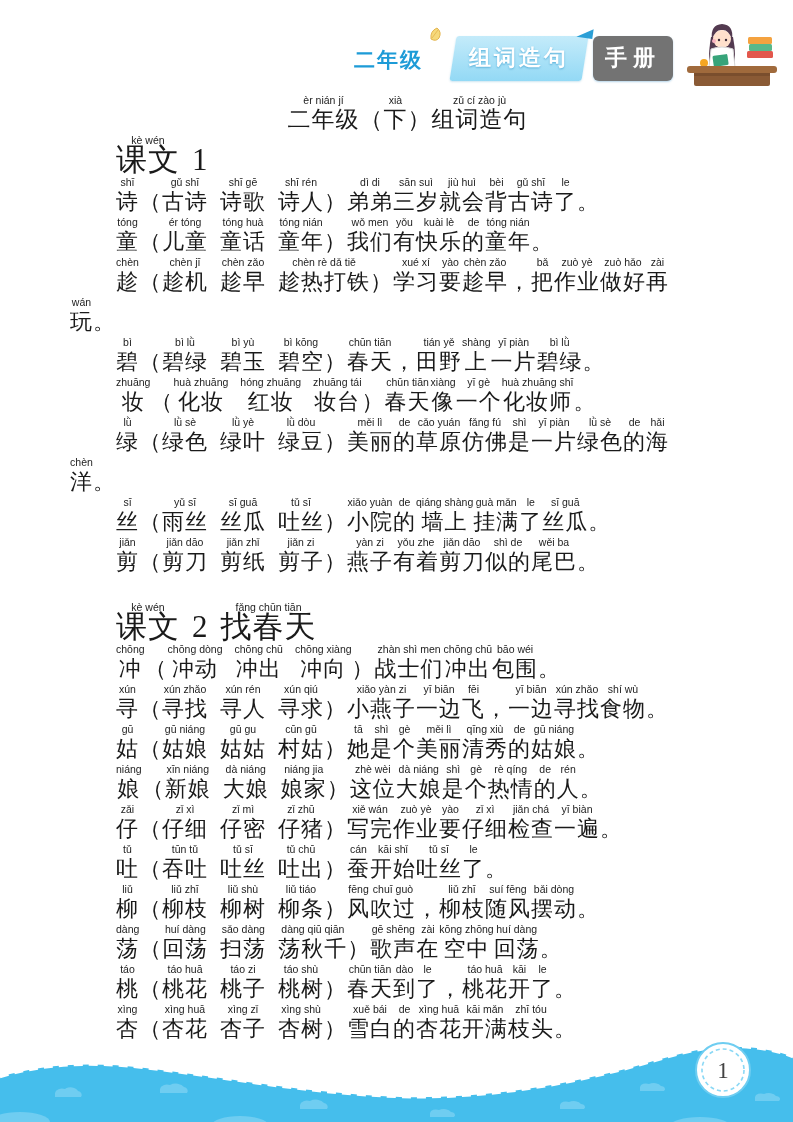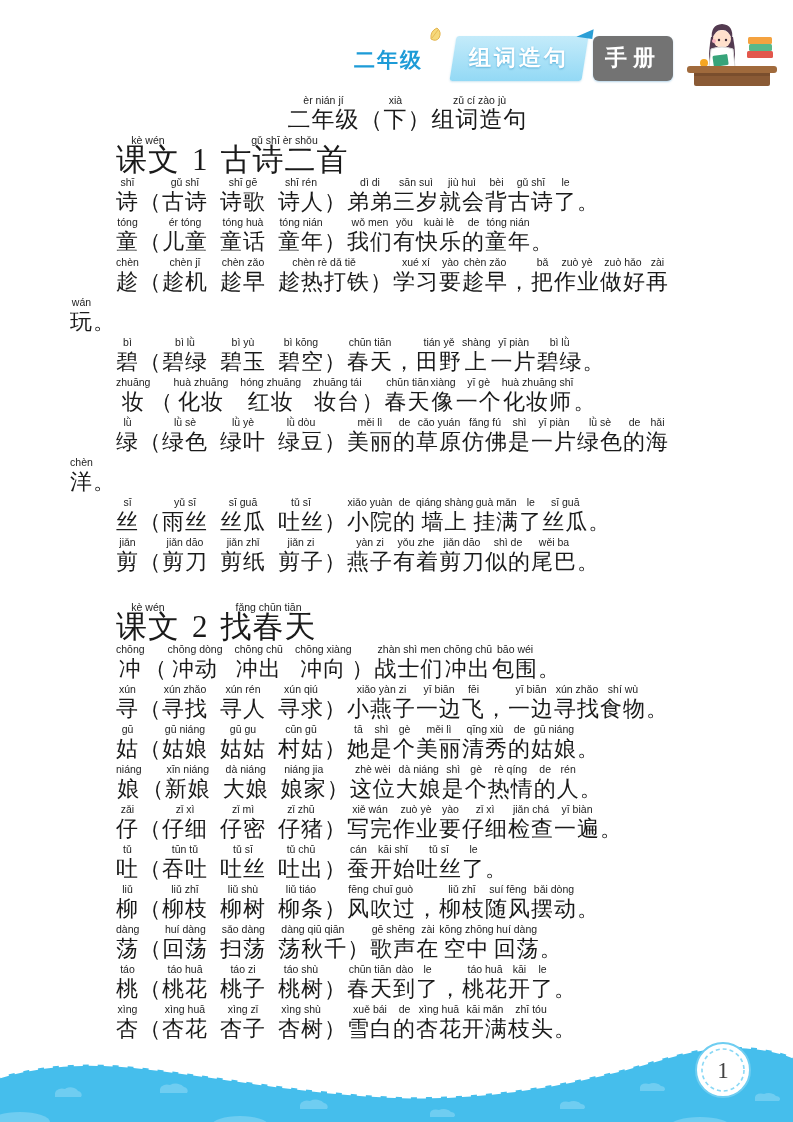--- a/index.html
+++ b/index.html
@@ -128,21 +128,21 @@
       <rect x="13" y="56" width="76" height="3" fill="#7a4e2d"></rect>
     </svg>
   </span>
 </div>
 
 <div class="content">
   <div id="title-root">
       <div class="line title-line"><span class="tok"><span class="py">èr nián jí</span><span class="zh">二年级</span></span><span class="tok"><span class="py">&nbsp;</span><span class="zh">（</span></span><span class="tok"><span class="py">xià</span><span class="zh">下</span></span><span class="tok"><span class="py">&nbsp;</span><span class="zh">）</span></span><span class="tok"><span class="py">zǔ cí zào jù</span><span class="zh">组词造句</span></span></div>
     </div>
   <div id="doc-root">
-      <div class="line heading indent"><span class="tok"><span class="py">kè wén</span><span class="zh">课文</span></span><span class="gap"></span><span class="tok"><span class="py">&nbsp;</span><span class="zh">1</span></span><span class="gap"></span><span class="tok"><span class="py">gǔ shī èr shǒu</span><span class="zh">古诗二首</span></span></div>
+      <div class="line heading indent"><span class="tok"><span class="py">kè wén</span><span class="zh">课文</span></span><span class="gap"></span><span class="tok"><span class="py">&nbsp;</span><span class="zh">1</span></span><span class="gap"></span></div>
       <div class="line indent"><span class="tok"><span class="py">shī</span><span class="zh">诗</span></span><span class="tok"><span class="py">&nbsp;</span><span class="zh">（</span></span><span class="tok"><span class="py">gǔ shī</span><span class="zh">古诗</span></span><span class="gap"></span><span class="tok"><span class="py">shī gē</span><span class="zh">诗歌</span></span><span class="gap"></span><span class="tok"><span class="py">shī rén</span><span class="zh">诗人</span></span><span class="tok"><span class="py">&nbsp;</span><span class="zh">）</span></span><span class="tok"><span class="py">dì di</span><span class="zh">弟弟</span></span><span class="tok"><span class="py">sān suì</span><span class="zh">三岁</span></span><span class="tok"><span class="py">jiù huì</span><span class="zh">就会</span></span><span class="tok"><span class="py">bèi</span><span class="zh">背</span></span><span class="tok"><span class="py">gǔ shī</span><span class="zh">古诗</span></span><span class="tok"><span class="py">le</span><span class="zh">了</span></span><span class="tok"><span class="py">&nbsp;</span><span class="zh">。</span></span></div>
       <div class="line indent"><span class="tok"><span class="py">tóng</span><span class="zh">童</span></span><span class="tok"><span class="py">&nbsp;</span><span class="zh">（</span></span><span class="tok"><span class="py">ér tóng</span><span class="zh">儿童</span></span><span class="gap"></span><span class="tok"><span class="py">tóng huà</span><span class="zh">童话</span></span><span class="gap"></span><span class="tok"><span class="py">tóng nián</span><span class="zh">童年</span></span><span class="tok"><span class="py">&nbsp;</span><span class="zh">）</span></span><span class="tok"><span class="py">wǒ men</span><span class="zh">我们</span></span><span class="tok"><span class="py">yǒu</span><span class="zh">有</span></span><span class="tok"><span class="py">kuài lè</span><span class="zh">快乐</span></span><span class="tok"><span class="py">de</span><span class="zh">的</span></span><span class="tok"><span class="py">tóng nián</span><span class="zh">童年</span></span><span class="tok"><span class="py">&nbsp;</span><span class="zh">。</span></span></div>
       <div class="line indent"><span class="tok"><span class="py">chèn</span><span class="zh">趁</span></span><span class="tok"><span class="py">&nbsp;</span><span class="zh">（</span></span><span class="tok"><span class="py">chèn jī</span><span class="zh">趁机</span></span><span class="gap"></span><span class="tok"><span class="py">chèn zǎo</span><span class="zh">趁早</span></span><span class="gap"></span><span class="tok"><span class="py">chèn rè dǎ tiě</span><span class="zh">趁热打铁</span></span><span class="tok"><span class="py">&nbsp;</span><span class="zh">）</span></span><span class="tok"><span class="py">xué xí</span><span class="zh">学习</span></span><span class="tok"><span class="py">yào</span><span class="zh">要</span></span><span class="tok"><span class="py">chèn zǎo</span><span class="zh">趁早</span></span><span class="tok"><span class="py">&nbsp;</span><span class="zh">，</span></span><span class="tok"><span class="py">bǎ</span><span class="zh">把</span></span><span class="tok"><span class="py">zuò yè</span><span class="zh">作业</span></span><span class="tok"><span class="py">zuò hǎo</span><span class="zh">做好</span></span><span class="tok"><span class="py">zài</span><span class="zh">再</span></span></div>
       <div class="line"><span class="tok"><span class="py">wán</span><span class="zh">玩</span></span><span class="tok"><span class="py">&nbsp;</span><span class="zh">。</span></span></div>
       <div class="line indent"><span class="tok"><span class="py">bì</span><span class="zh">碧</span></span><span class="tok"><span class="py">&nbsp;</span><span class="zh">（</span></span><span class="tok"><span class="py">bì lǜ</span><span class="zh">碧绿</span></span><span class="gap"></span><span class="tok"><span class="py">bì yù</span><span class="zh">碧玉</span></span><span class="gap"></span><span class="tok"><span class="py">bì kōng</span><span class="zh">碧空</span></span><span class="tok"><span class="py">&nbsp;</span><span class="zh">）</span></span><span class="tok"><span class="py">chūn tiān</span><span class="zh">春天</span></span><span class="tok"><span class="py">&nbsp;</span><span class="zh">，</span></span><span class="tok"><span class="py">tián yě</span><span class="zh">田野</span></span><span class="tok"><span class="py">shàng</span><span class="zh">上</span></span><span class="tok"><span class="py">yī piàn</span><span class="zh">一片</span></span><span class="tok"><span class="py">bì lǜ</span><span class="zh">碧绿</span></span><span class="tok"><span class="py">&nbsp;</span><span class="zh">。</span></span></div>
       <div class="line indent"><span class="tok"><span class="py">zhuāng</span><span class="zh">妆</span></span><span class="tok"><span class="py">&nbsp;</span><span class="zh">（</span></span><span class="tok"><span class="py">huà zhuāng</span><span class="zh">化妆</span></span><span class="gap"></span><span class="tok"><span class="py">hóng zhuāng</span><span class="zh">红妆</span></span><span class="gap"></span><span class="tok"><span class="py">zhuāng tái</span><span class="zh">妆台</span></span><span class="tok"><span class="py">&nbsp;</span><span class="zh">）</span></span><span class="tok"><span class="py">chūn tiān</span><span class="zh">春天</span></span><span class="tok"><span class="py">xiàng</span><span class="zh">像</span></span><span class="tok"><span class="py">yī gè</span><span class="zh">一个</span></span><span class="tok"><span class="py">huà zhuāng shī</span><span class="zh">化妆师</span></span><span class="tok"><span class="py">&nbsp;</span><span class="zh">。</span></span></div>
       <div class="line indent"><span class="tok"><span class="py">lǜ</span><span class="zh">绿</span></span><span class="tok"><span class="py">&nbsp;</span><span class="zh">（</span></span><span class="tok"><span class="py">lǜ sè</span><span class="zh">绿色</span></span><span class="gap"></span><span class="tok"><span class="py">lǜ yè</span><span class="zh">绿叶</span></span><span class="gap"></span><span class="tok"><span class="py">lǜ dòu</span><span class="zh">绿豆</span></span><span class="tok"><span class="py">&nbsp;</span><span class="zh">）</span></span><span class="tok"><span class="py">měi lì</span><span class="zh">美丽</span></span><span class="tok"><span class="py">de</span><span class="zh">的</span></span><span class="tok"><span class="py">cǎo yuán</span><span class="zh">草原</span></span><span class="tok"><span class="py">fǎng fú</span><span class="zh">仿佛</span></span><span class="tok"><span class="py">shì</span><span class="zh">是</span></span><span class="tok"><span class="py">yī piàn</span><span class="zh">一片</span></span><span class="tok"><span class="py">lǜ sè</span><span class="zh">绿色</span></span><span class="tok"><span class="py">de</span><span class="zh">的</span></span><span class="tok"><span class="py">hǎi</span><span class="zh">海</span></span></div>
       <div class="line"><span class="tok"><span class="py">chèn</span><span class="zh">洋</span></span><span class="tok"><span class="py">&nbsp;</span><span class="zh">。</span></span></div>
       <div class="line indent"><span class="tok"><span class="py">sī</span><span class="zh">丝</span></span><span class="tok"><span class="py">&nbsp;</span><span class="zh">（</span></span><span class="tok"><span class="py">yǔ sī</span><span class="zh">雨丝</span></span><span class="gap"></span><span class="tok"><span class="py">sī guā</span><span class="zh">丝瓜</span></span><span class="gap"></span><span class="tok"><span class="py">tǔ sī</span><span class="zh">吐丝</span></span><span class="tok"><span class="py">&nbsp;</span><span class="zh">）</span></span><span class="tok"><span class="py">xiǎo yuàn</span><span class="zh">小院</span></span><span class="tok"><span class="py">de</span><span class="zh">的</span></span><span class="tok"><span class="py">qiáng shàng</span><span class="zh">墙上</span></span><span class="tok"><span class="py">guà mǎn</span><span class="zh">挂满</span></span><span class="tok"><span class="py">le</span><span class="zh">了</span></span><span class="tok"><span class="py">sī guā</span><span class="zh">丝瓜</span></span><span class="tok"><span class="py">&nbsp;</span><span class="zh">。</span></span></div>
       <div class="line indent"><span class="tok"><span class="py">jiǎn</span><span class="zh">剪</span></span><span class="tok"><span class="py">&nbsp;</span><span class="zh">（</span></span><span class="tok"><span class="py">jiǎn dāo</span><span class="zh">剪刀</span></span><span class="gap"></span><span class="tok"><span class="py">jiǎn zhǐ</span><span class="zh">剪纸</span></span><span class="gap"></span><span class="tok"><span class="py">jiǎn zi</span><span class="zh">剪子</span></span><span class="tok"><span class="py">&nbsp;</span><span class="zh">）</span></span><span class="tok"><span class="py">yàn zi</span><span class="zh">燕子</span></span><span class="tok"><span class="py">yǒu zhe</span><span class="zh">有着</span></span><span class="tok"><span class="py">jiǎn dāo</span><span class="zh">剪刀</span></span><span class="tok"><span class="py">shì de</span><span class="zh">似的</span></span><span class="tok"><span class="py">wěi ba</span><span class="zh">尾巴</span></span><span class="tok"><span class="py">&nbsp;</span><span class="zh">。</span></span></div>

